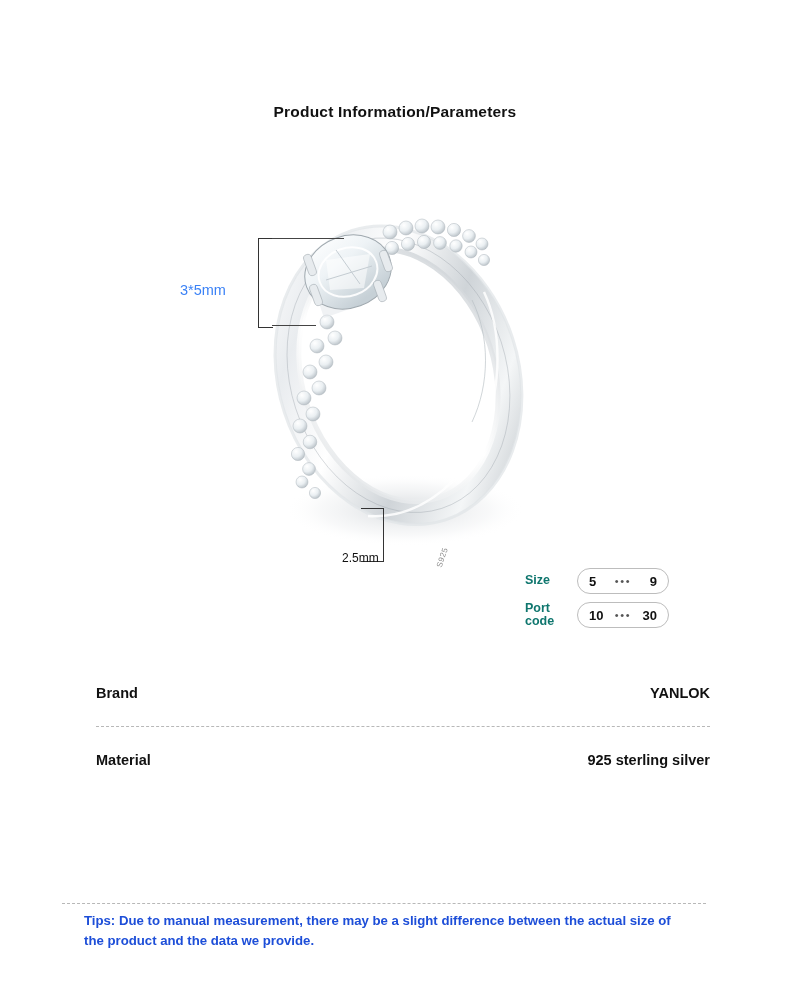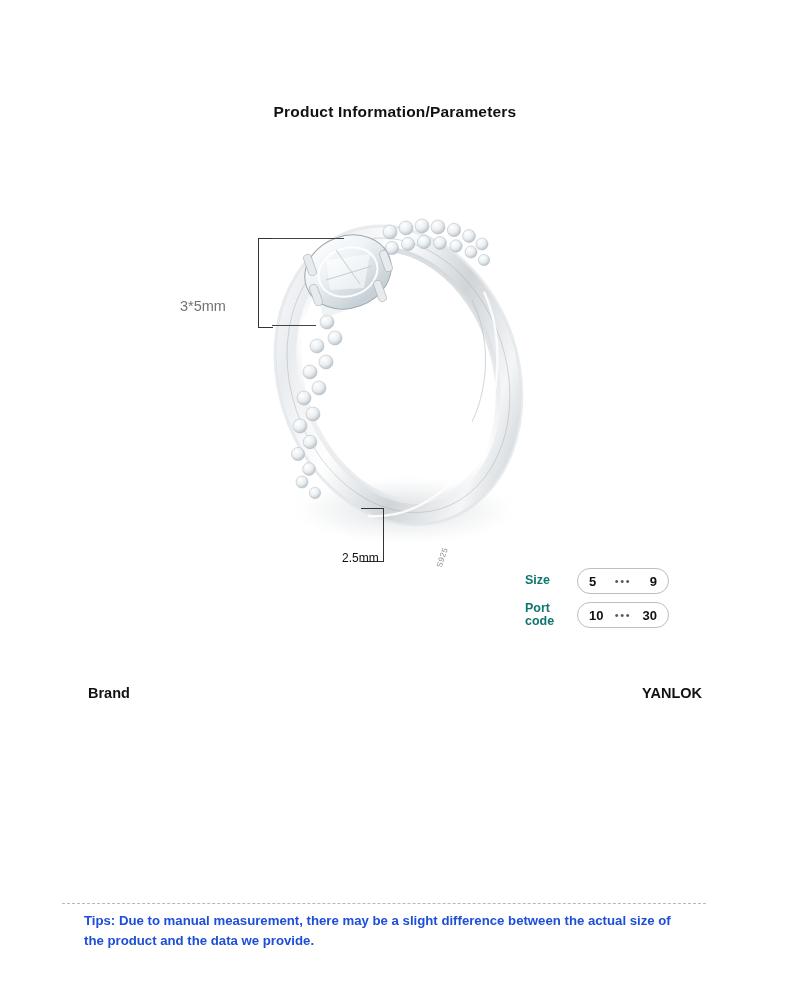--- a/index.html
+++ b/index.html
@@ -42,23 +42,23 @@
   .ring-svg {
     position: absolute;
     left: 240px;
     top: 30px;
   }
 
   
   .dim-a-label {
     position: absolute;
     left: 180px;
-    top: 148px;
+    top: 132px;
     font-size: 14.5px;
-    color: #737373;
+    color: #3b82f6;
   }
   .dim-a-bracket {
     position: absolute;
     left: 258px;
     top: 88px;
     width: 14px;
     height: 88px;
     border-top: 1.3px solid #333;
     border-left: 1.3px solid #333;
     border-bottom: 1.3px solid #333;
@@ -138,21 +138,21 @@
   .pill .dots {
     font-size: 11px;
     letter-spacing: 1.6px;
     color: #555;
     line-height: 1;
   }
 
   
   .spec-table {
     position: absolute;
-    left: 88px;
+    left: 96px;
     top: 660px;
     width: 614px;
   }
   .spec-row {
     position: relative;
     height: 66px;
     display: flex;
     align-items: center;
     justify-content: space-between;
   }
@@ -367,18 +367,22 @@
   </div>
 </div>
 
 <div class="spec-table">
 
   <div class="spec-row">
     <div class="spec-key">Brand</div>
     <div class="spec-val">YANLOK</div>
   </div>
 
+  <div class="spec-row">
+    <div class="spec-key">Material</div>
+    <div class="spec-val">925 sterling silver</div>
+  </div>
 
 
 </div>
 
 <div class="tips-sep"></div>
 <div class="tips">Tips: Due to manual measurement, there may be a slight difference between the actual size of the product and the data we provide.</div>
 
 </body></html>

